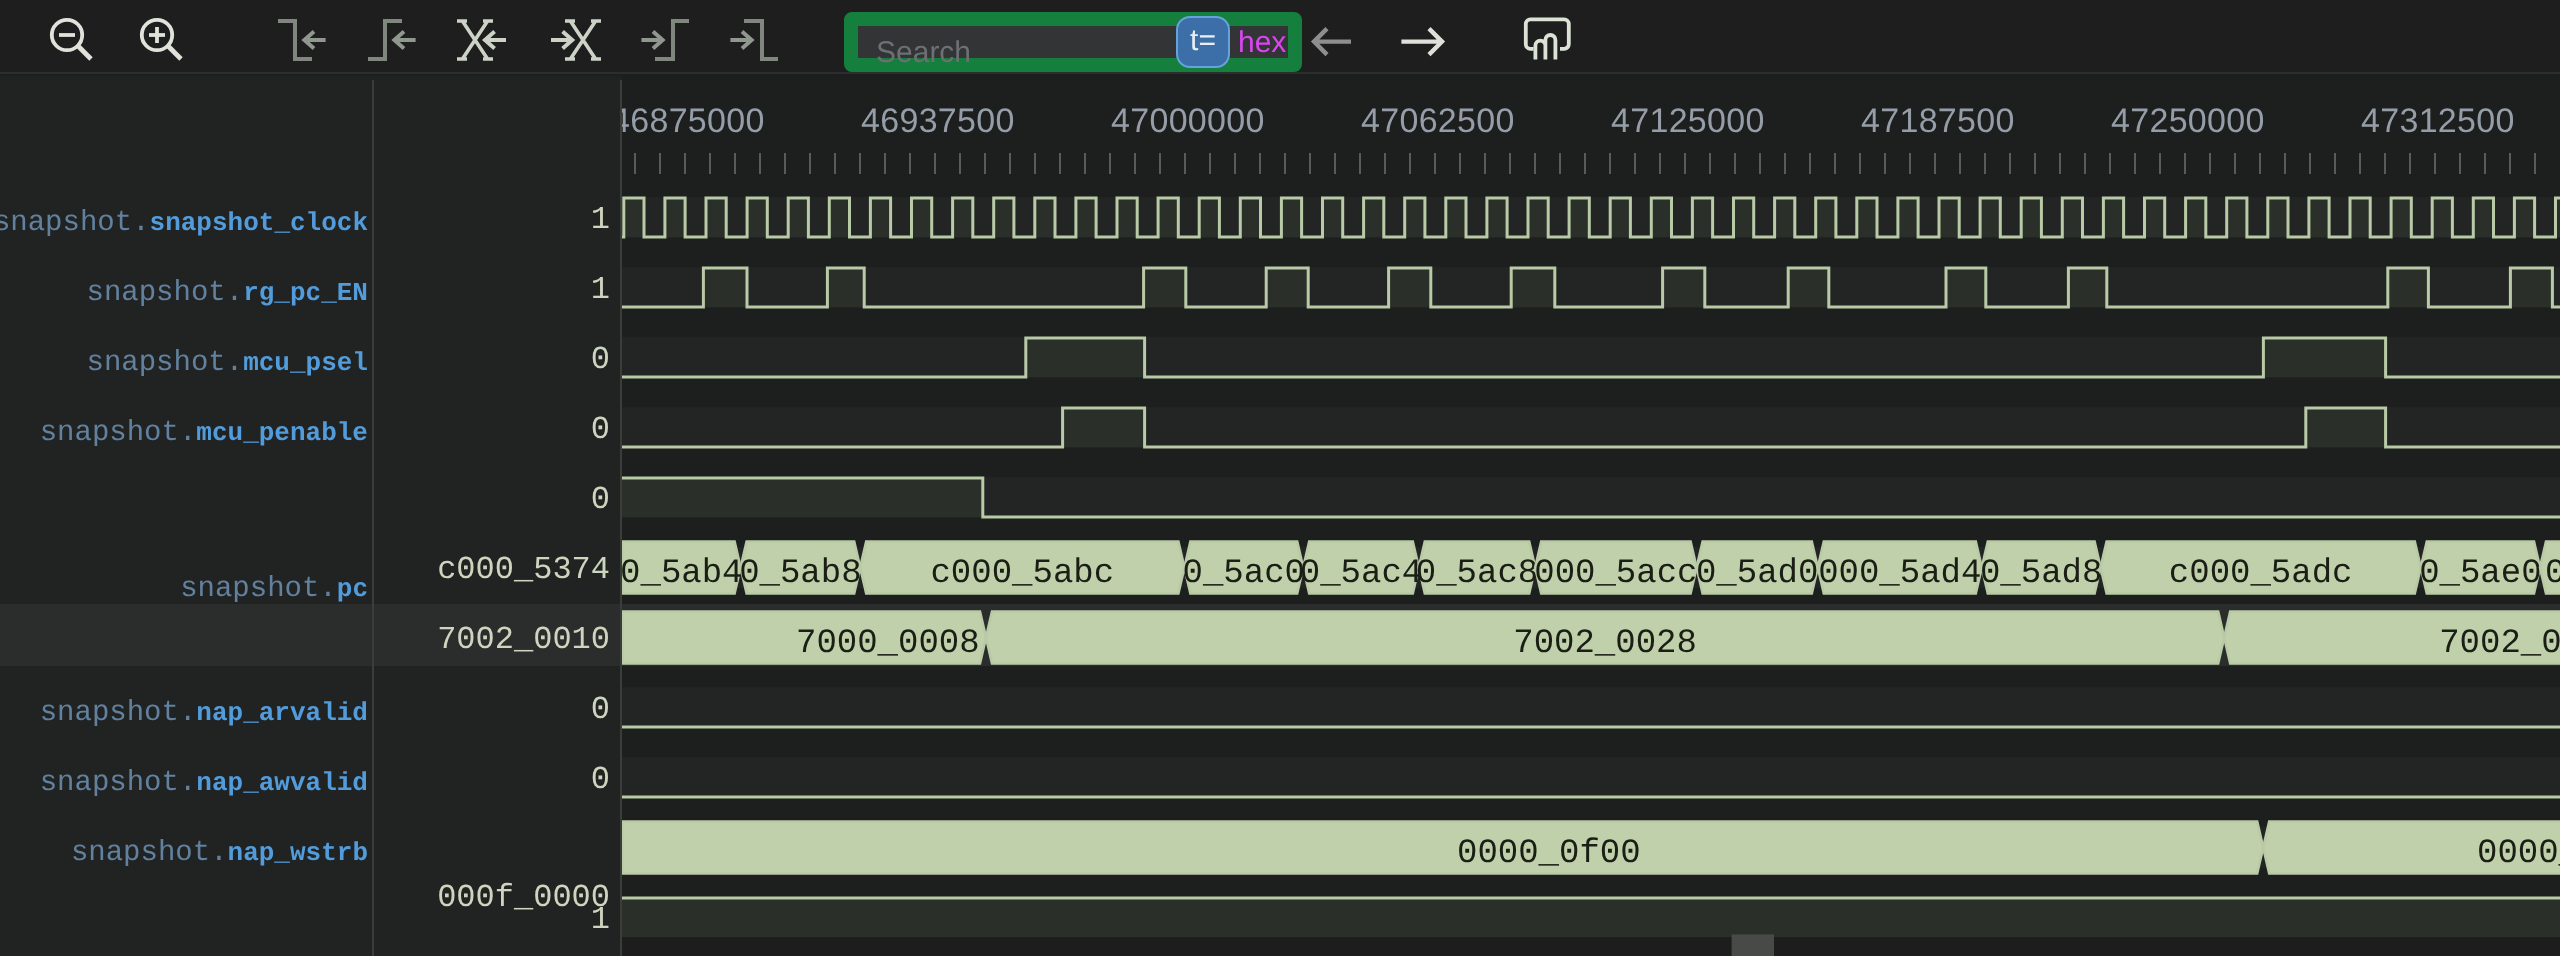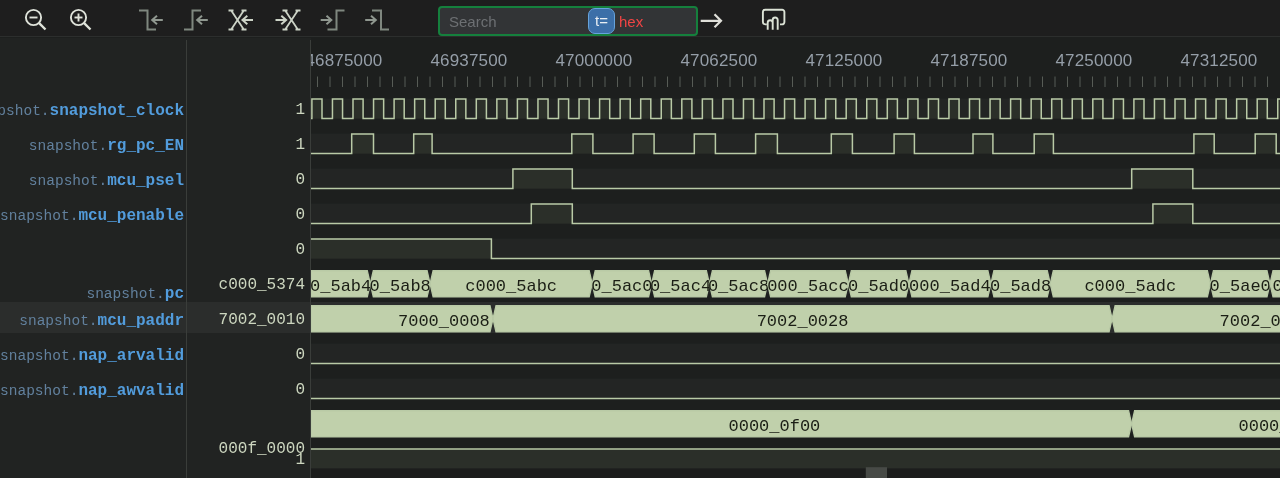--- a/index.html
+++ b/index.html
@@ -5,32 +5,32 @@
   font-family:"Liberation Mono", monospace; }
 #app { position:relative; width:1280px; height:478px; }
 #toolbar { position:absolute; left:0; top:0; width:1280px; height:37px;
   background:#1e1e1e; border-bottom:1px solid #2c2e2d; }
 #panel { position:absolute; left:0; top:38px; width:311px; height:440px; background:#212322; }
 #waves { position:absolute; left:311px; top:38px; width:969px; height:440px; background:#1d1f1e; }
 #hl { position:absolute; left:0; top:302px; width:1280px; height:31px; background:#2b2d2c; }
 .vb { position:absolute; top:40px; width:1px; height:438px; background:#3a3d3a; }
 .nm { position:absolute; right:1096px; white-space:nowrap; line-height:22px; height:22px; }
 .pf { font-size:14.5px; color:#62819e; }
-.sg { font-size:16px; font-weight:bold; color:#529cdc; }
+.sg { font-size:13px; font-weight:bold; color:#529cdc; }
 .vl { position:absolute; right:975px; white-space:nowrap; line-height:20px; height:20px;
   font-size:16px; color:#ccd6bf; }
-#srch { position:absolute; left:438px; top:6px; width:260px; height:30px; background:#323436;
-  border:2px solid #15803d; border-radius:4px; }
+#srch { position:absolute; left:422px; top:6px; width:229px; height:30px; background:#323436;
+  border:7px solid #15803d; border-radius:4px; }
 #srch span { position:absolute; left:9px; top:5px; font-family:"Liberation Sans",sans-serif;
   font-size:15px; color:#6d7073; }
 #tchip { position:absolute; left:588px; top:7.5px; width:27px; height:26px; background:#3c6fa8;
   border:1.5px solid #66a3dc; border-radius:7px; color:#e9eef3;
   font-family:"Liberation Sans",sans-serif; font-size:15px; text-align:center; line-height:23px; }
 #hex { position:absolute; left:619px; top:13px; font-family:"Liberation Sans",sans-serif;
-  font-size:15px; color:#ef4444; }
+  font-size:15px; color:#d946ef; }
 svg text.tl { font-family:"Liberation Sans",sans-serif; font-size:17px; fill:#959ea8; letter-spacing:0.15px; }
 svg text.bt { font-family:"Liberation Mono",monospace; font-size:17px; fill:#1b1e15; }
 svg text.bc { text-anchor:middle; }
 </style></head>
 <body>
 <div id="app">
 <div id="panel"></div>
 <div id="hl"></div>
 <div id="toolbar">
   <svg width="1280" height="41" style="position:absolute;left:0;top:0">
@@ -64,23 +64,23 @@
   <div id="tchip">t=</div>
   <div id="hex">hex</div>
 </div>
 <div class="vb" style="left:186px"></div>
 <div class="vb" style="left:310px"></div>
 <div class="nm" style="top:99.75px"><span class="pf">snapshot.</span><span class="sg">snapshot_clock</span></div>
     <div class="nm" style="top:169.75px"><span class="pf">snapshot.</span><span class="sg">mcu_psel</span></div>
     <div class="nm" style="top:134.75px"><span class="pf">snapshot.</span><span class="sg">rg_pc_EN</span></div>
     <div class="nm" style="top:204.75px"><span class="pf">snapshot.</span><span class="sg">mcu_penable</span></div>
     <div class="nm" style="top:283px"><span class="pf">snapshot.</span><span class="sg">pc</span></div>
-    <div class="nm" style="top:309.75px"><span class="pf">snapshot.</span><span class="sg">mcu_paddr</span></div>
     <div class="nm" style="top:344.75px"><span class="pf">snapshot.</span><span class="sg">nap_arvalid</span></div>
     <div class="nm" style="top:379.75px"><span class="pf">snapshot.</span><span class="sg">nap_awvalid</span></div>
+    <div class="nm" style="top:414.75px"><span class="pf">snapshot.</span><span class="sg">nap_wstrb</span></div>
 <div class="vl" style="top:99.75px">1</div>
     <div class="vl" style="top:134.75px">1</div>
     <div class="vl" style="top:169.75px">0</div>
     <div class="vl" style="top:204.75px">0</div>
     <div class="vl" style="top:239.75px">0</div>
     <div class="vl" style="top:274.75px">c000_5374</div>
     <div class="vl" style="top:309.75px">7002_0010</div>
     <div class="vl" style="top:344.75px">0</div>
     <div class="vl" style="top:379.75px">0</div>
     <div class="vl" style="top:439px">000f_0000</div>

